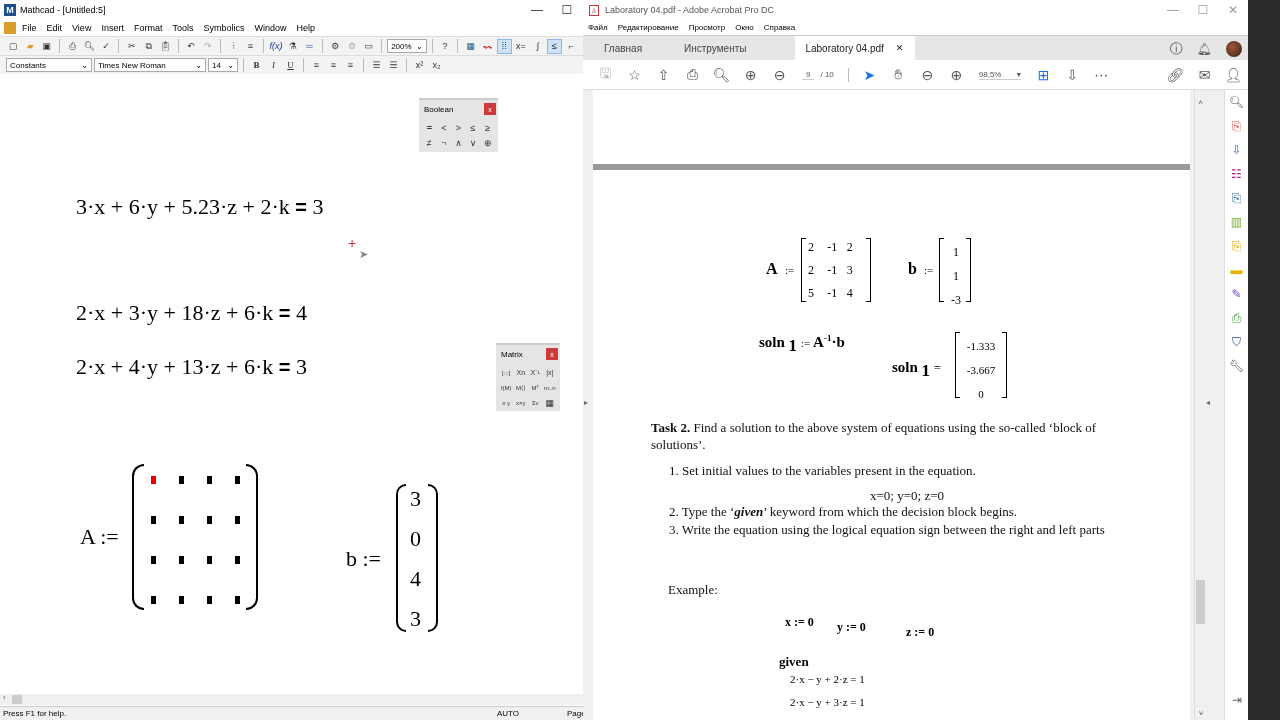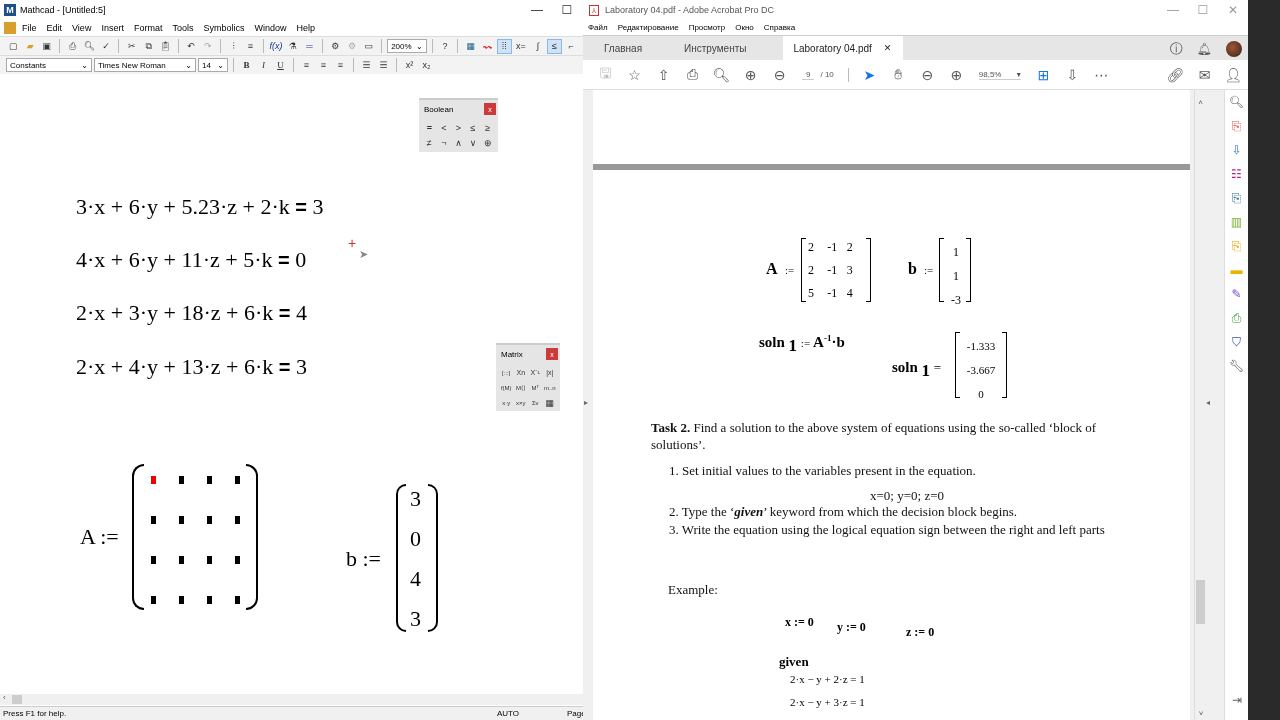--- a/index.html
+++ b/index.html
@@ -34,21 +34,21 @@
 .mx{position:absolute;font-family:"Liberation Serif",serif;font-size:22px}
 .ph-dot{position:absolute;width:5px;height:8px;background:#000}
 
 #ac{left:583px;width:665px;background:#f0f0f0}
 .ac-title{height:20px;display:flex;align-items:center;padding-left:6px;font-size:9px;color:#555;background:#fff;position:relative}
 .pdficon{width:10px;height:11px;border:1px solid #c33;color:#c33;font-size:7px;display:flex;align-items:center;justify-content:center;margin-right:6px}
 .ac-menu{height:15px;display:flex;align-items:center;padding-left:5px;font-size:8px;background:#fff}
 .ac-menu span{margin-right:10px}
 .ac-tabs{height:25px;display:flex;align-items:center;background:#e6e6e6;border-top:1px solid #ccc;position:relative}
 .ac-tabs .tab{font-size:10px;color:#444;padding:0 21px;height:25px;display:flex;align-items:center}
-.ac-tabs .tab.active{background:#fff;color:#222;padding:0 12px 0 10px;margin-left:16px}
+.ac-tabs .tab.active{background:#fff;color:#222;padding:0 12px 0 10px;margin-left:28px}
 .ac-tabs .tab .x{margin-left:12px;font-size:9px}
 .ac-right{position:absolute;right:6px;top:4px;display:flex;gap:14px;align-items:center}
 .avatar{width:16px;height:16px;border-radius:50%;background:radial-gradient(circle at 40% 40%,#a0553a,#321);}
 .ac-tb{height:30px;display:flex;align-items:center;background:#fff;border-bottom:1px solid #ddd;padding-left:8px;gap:0}
 .ac-tb .ic{width:29px;height:22px;display:flex;align-items:center;justify-content:center;font-size:14px;color:#555}
 .pageinput{font-size:8px;color:#555;display:flex;gap:6px;margin:0 8px}
 .pdfarea{position:absolute;left:10px;top:90px;width:597px;height:630px;background:#fff;overflow:hidden}
 .pgsep{position:absolute;left:0;top:74px;width:597px;height:6px;background:#999}
 .rpanel{position:absolute;right:0;top:90px;width:24px;height:630px;background:#fff;border-left:1px solid #ddd}
 .rpanel .ri{height:24px;display:flex;align-items:center;justify-content:center;font-size:12px}
@@ -131,21 +131,21 @@
     <span class="tbtn act">≤</span>
     <span class="tbtn">⌐</span>
     <span class="tbtn" style="color:#1b3a9a">αβ</span>
     <span class="tbtn">🎓︎</span>
   </div>
   <div class="tb">
     <div class="dd" style="width:86px">
         <span>Constants</span>
         <span>⌄</span>
       </div>
-    <div class="dd" style="width:102px">
+    <div class="dd" style="width:112px">
         <span>Times New Roman</span>
         <span>⌄</span>
       </div>
     <div class="dd" style="width:30px">
         <span>14</span>
         <span>⌄</span>
       </div>
     <span class="sep"></span>
     <span class="tbtn" style="font-weight:bold;font-family:'Liberation Serif',serif">B</span>
     <span class="tbtn" style="font-style:italic;font-family:'Liberation Serif',serif">I</span>
@@ -157,21 +157,20 @@
     <span class="sep"></span>
     <span class="tbtn">☰</span>
     <span class="tbtn">☰</span>
     <span class="sep"></span>
     <span class="tbtn">x²</span>
     <span class="tbtn">x₂</span>
   </div>
 
   <div class="mc-work">
     <div class="eq" style="top:116px"><span>3·x + 6·y + 5.23·z + 2·k</span> <b>=</b> <span>3</span></div>
-    <div class="eq" style="top:169px"><span>4·x + 6·y + 11·z + 5·k</span> <b>=</b> <span>0</span></div>
     <div class="eq" style="top:222px"><span>2·x + 3·y + 18·z + 6·k</span> <b>=</b> <span>4</span></div>
     <div class="eq" style="top:276px"><span>2·x + 4·y + 13·z + 6·k</span> <b>=</b> <span>3</span></div>
     <span style="position:absolute;left:348px;top:157px;color:#c33;font-size:14px">+</span>
     <span style="position:absolute;left:359px;top:170px;color:#888;font-size:11px">➤</span>
 
     <div class="mx" style="left:80px;top:446px">A :=</div>
     <div style="position:absolute;left:132px;top:386px;width:126px;height:146px">
       <div style="position:absolute;left:0;top:0;width:12px;height:146px;border:2px solid #000;border-right:none;border-radius:12px 0 0 12px"></div>
       <div style="position:absolute;right:0;top:0;width:12px;height:146px;border:2px solid #000;border-left:none;border-radius:0 12px 12px 0"></div>
       <div class="ph-dot" style="left:19px;top:12px;background:#e00"></div>

